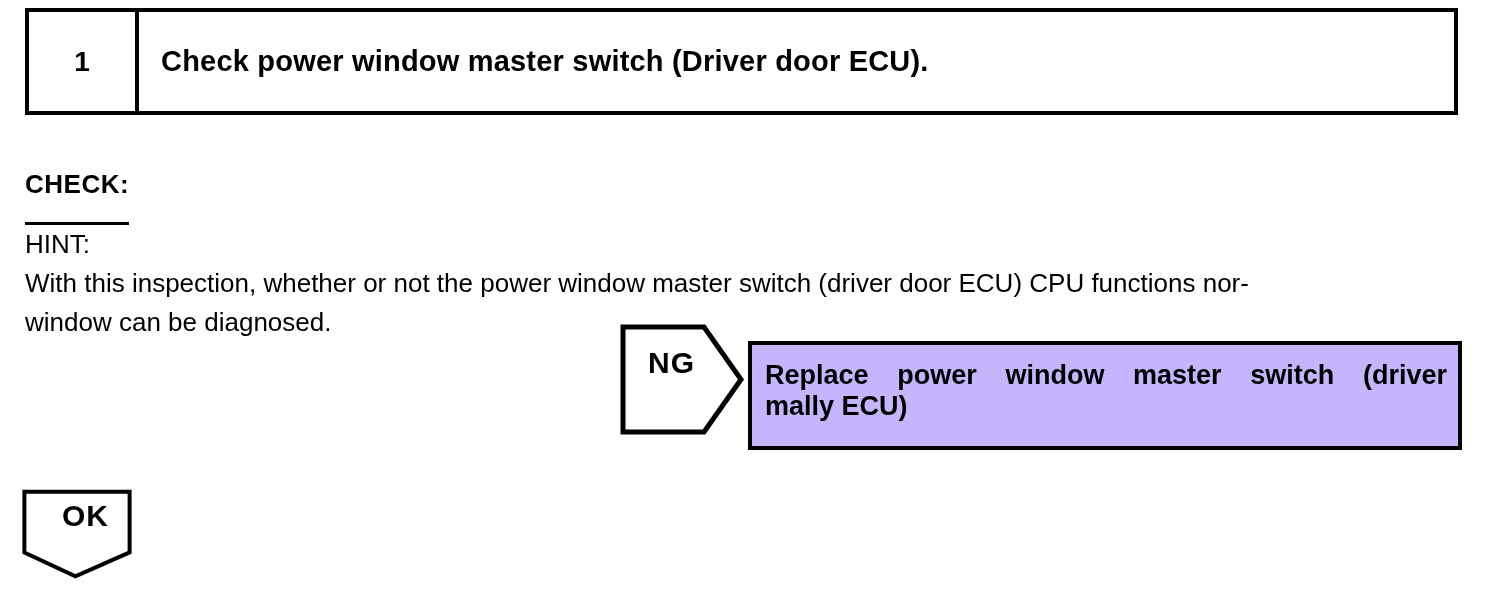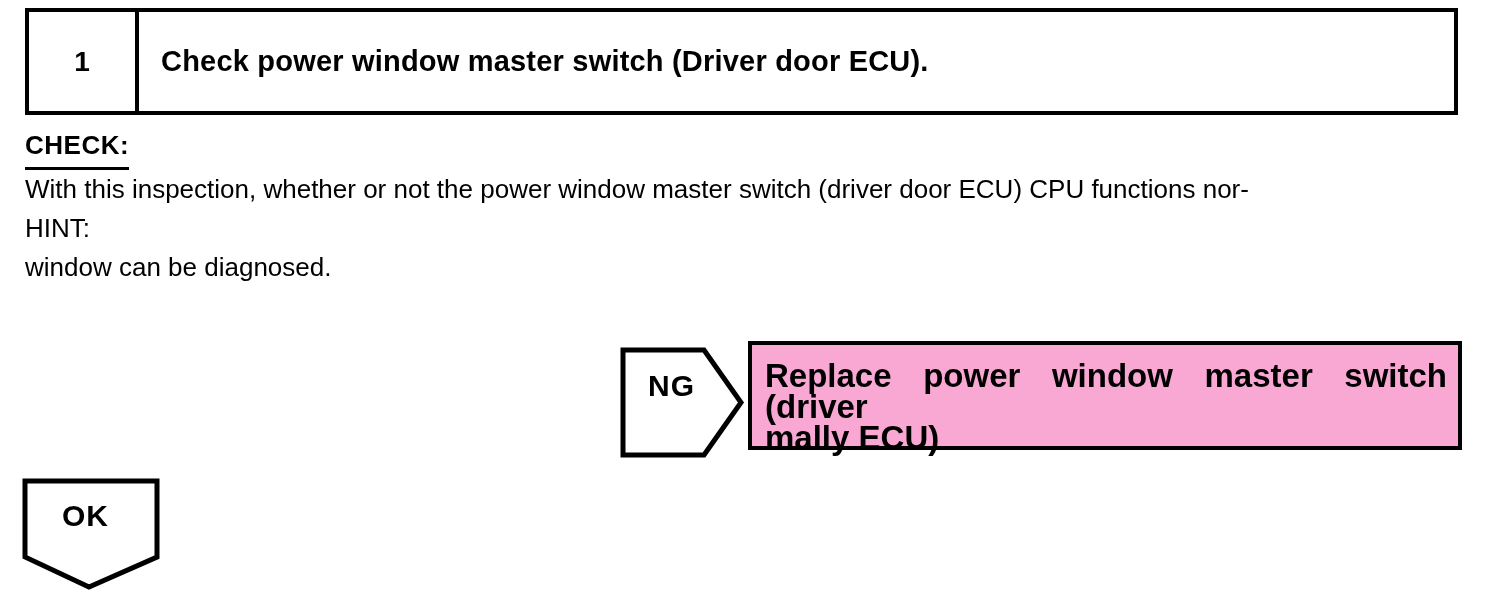--- a/index.html
+++ b/index.html
@@ -49,61 +49,62 @@
     left: 25px; top: 126px;
     width: 1450px;
     font-size: 26px;
     line-height: 39px;
     white-space: nowrap;
   }
   .check-label {
     font-weight: bold;
     display: inline-block;
     border-bottom: 3px solid #000;
-    padding-bottom: 2px;
+    padding-bottom: 18px;
     letter-spacing: 0.5px;
+    margin-top: 39px;
   }
 
   
   .ng-connector {
     position: absolute;
-    left: 620px; top: 347px;
+    left: 620px; top: 324px;
     width: 125px; height: 111px;
   }
   .ng-connector svg { display: block; width: 100%; height: 100%; }
   .ng-label {
     position: absolute;
     left: 28px; top: 22px;
     font-size: 30px;
     font-weight: bold;
     letter-spacing: 1px;
   }
 
   
   .ng-box {
     position: absolute;
     left: 748px; top: 341px;
     width: 714px; height: 109px;
     border: 4px solid #000;
     padding: 15px 11px 8px 13px;
-    font-size: 33px;
+    font-size: 27px;
     font-weight: bold;
     line-height: 31px;
-    background: #f9a8d4;
+    background: #c4b5fd;
   }
   .ng-box .justified {
     text-align: justify;
     text-align-last: justify;
   }
 
   
   .ok-connector {
     position: absolute;
     left: 22px; top: 478px;
-    width: 138px; height: 113px;
+    width: 110px; height: 113px;
   }
   .ok-connector svg { display: block; width: 100%; height: 100%; }
   .ok-label {
     position: absolute;
     left: 40px; top: 21px;
     font-size: 30px;
     font-weight: bold;
     letter-spacing: 1px;
   }
 </style>
@@ -112,22 +113,22 @@
 
 <div class="page">
 
   <div class="step-header">
     <div class="step-number-cell">1</div>
     <div class="step-title-cell">Check power window master switch (Driver door ECU).</div>
   </div>
 
   <div class="body-text">
     <div><span class="check-label">CHECK:</span></div>
+    <div>HINT:</div>
     <div>With this inspection, whether or not the power window master switch (driver door ECU) CPU functions nor-</div>
-    <div>HINT:</div>
     <div>window can be diagnosed.</div>
   </div>
 
   <div class="ng-connector">
     <svg viewBox="0 0 125 111">
       <polygon points="3,3 84,3 121,55.5 84,108 3,108" fill="#ffffff" stroke="#000000" stroke-width="5"></polygon>
     </svg>
     <span class="ng-label">NG</span>
   </div>
 

